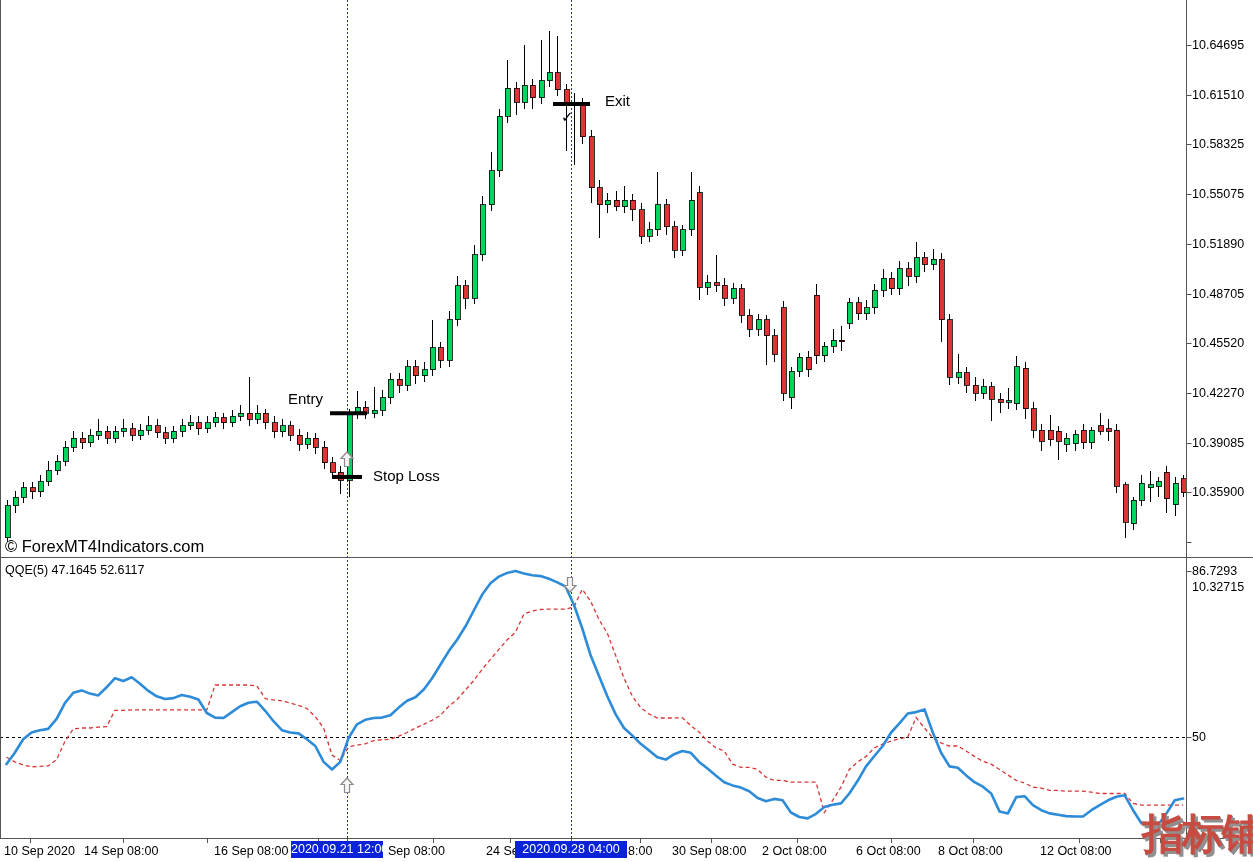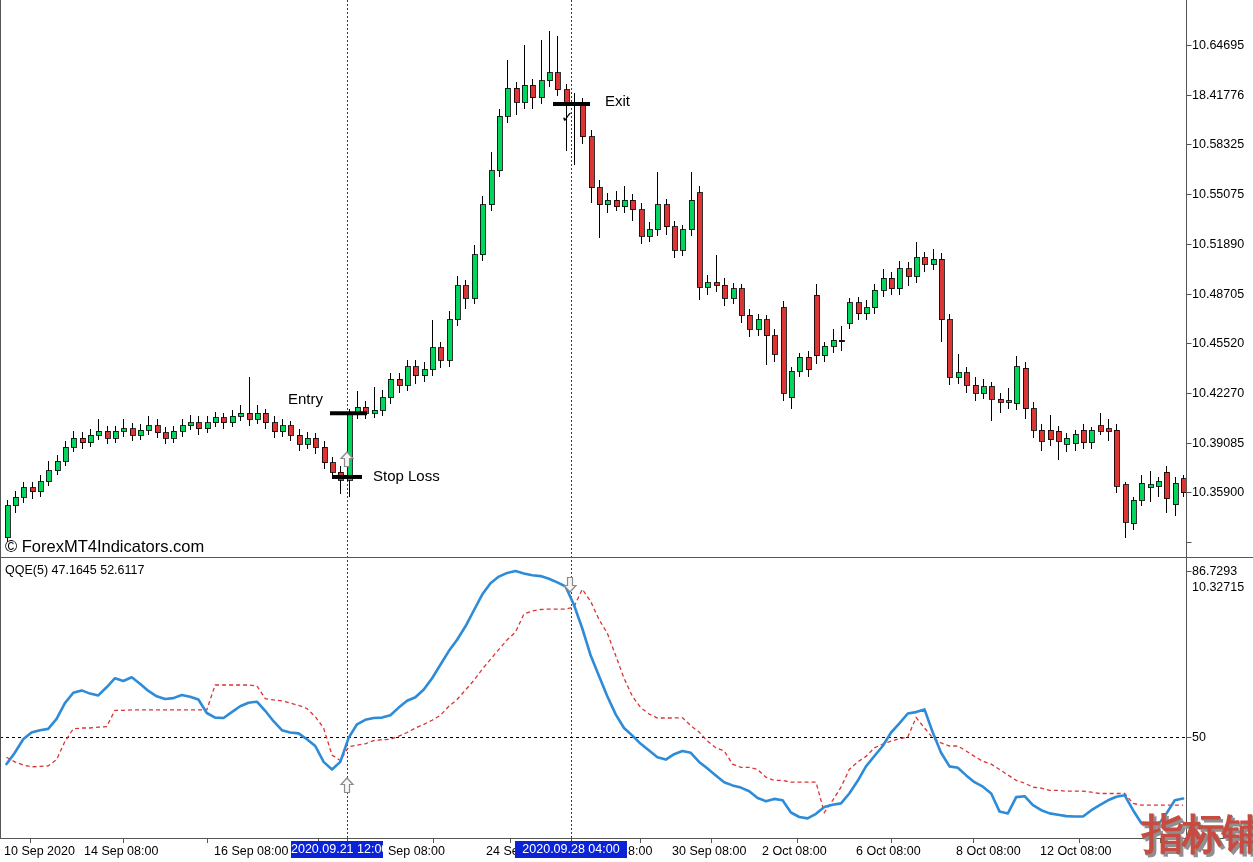--- a/index.html
+++ b/index.html
@@ -364,21 +364,21 @@
   <div class="annot" id="entry-label" style="left: 288px; top: 390px;">Entry</div>
   <div class="annot" id="stop-label" style="left: 373px; top: 467px;">Stop Loss</div>
   <div class="annot" id="exit-label" style="left: 605px; top: 92px;">Exit</div>
   <div id="check-icon" style="left: 561px; top: 108px;">✓</div>
 
   <div id="watermark" class="abs">© ForexMT4Indicators.com</div>
   <div id="cn-watermark" class="abs">指标铺</div>
 
   <div id="price-labels">
       <div class="price-label" style="top: 37px;">10.64695</div>
-      <div class="price-label" style="top: 87px;">18.41776</div>
+      <div class="price-label" style="top: 87px;">10.61510</div>
       <div class="price-label" style="top: 136px;">10.58325</div>
       <div class="price-label" style="top: 186px;">10.55075</div>
       <div class="price-label" style="top: 236px;">10.51890</div>
       <div class="price-label" style="top: 286px;">10.48705</div>
       <div class="price-label" style="top: 335px;">10.45520</div>
       <div class="price-label" style="top: 385px;">10.42270</div>
       <div class="price-label" style="top: 435px;">10.39085</div>
       <div class="price-label" style="top: 484px;">10.35900</div>
       <div class="price-label" style="top: 534px; margin-top: 45px;">10.32715</div>
     </div>
@@ -389,18 +389,18 @@
   <div id="time-labels">
       <div class="time-label" style="left: 4px;">10 Sep 2020</div>
       <div class="time-label" style="left: 84px;">14 Sep 08:00</div>
       <div class="time-label" style="left: 168px; margin-left: 46px;">16 Sep 08:00</div>
       <div class="time-label" style="left: 388px;">Sep 08:00</div>
       <div class="time-label" style="left: 486px;">24 Se</div>
       <div class="time-label" style="left: 628px;">8:00</div>
       <div class="time-label" style="left: 672px;">30 Sep 08:00</div>
       <div class="time-label" style="left: 762px;">2 Oct 08:00</div>
       <div class="time-label" style="left: 856px;">6 Oct 08:00</div>
-      <div class="time-label" style="left: 938px; margin-left: 18px;">8 Oct 08:00</div>
+      <div class="time-label" style="left: 938px;">8 Oct 08:00</div>
       <div class="time-label" style="left: 1040px;">12 Oct 08:00</div>
       <div class="time-highlight" style="left: 291px; width: 92px; background: rgb(10, 35, 216);">2020.09.21 12:00</div>
       <div class="time-highlight" style="left: 515px; width: 112px; background: rgb(10, 35, 216);">2020.09.28 04:00</div>
     </div>
 </div>
 
 </body></html>

